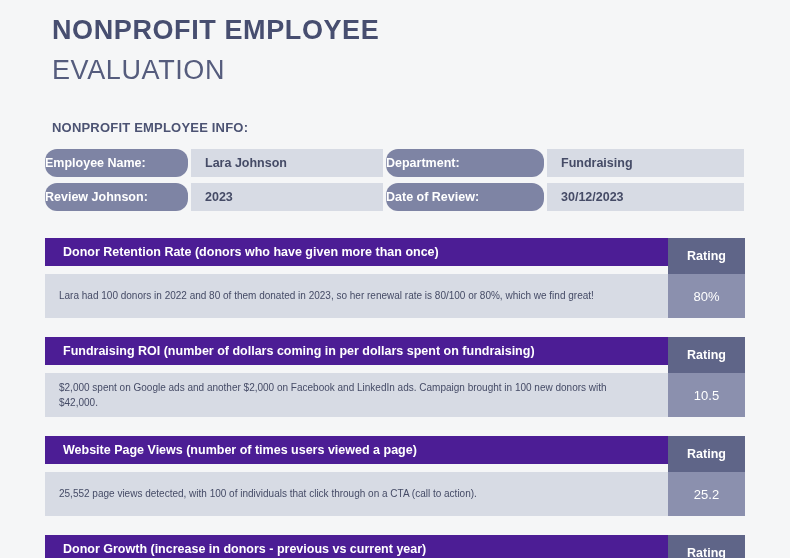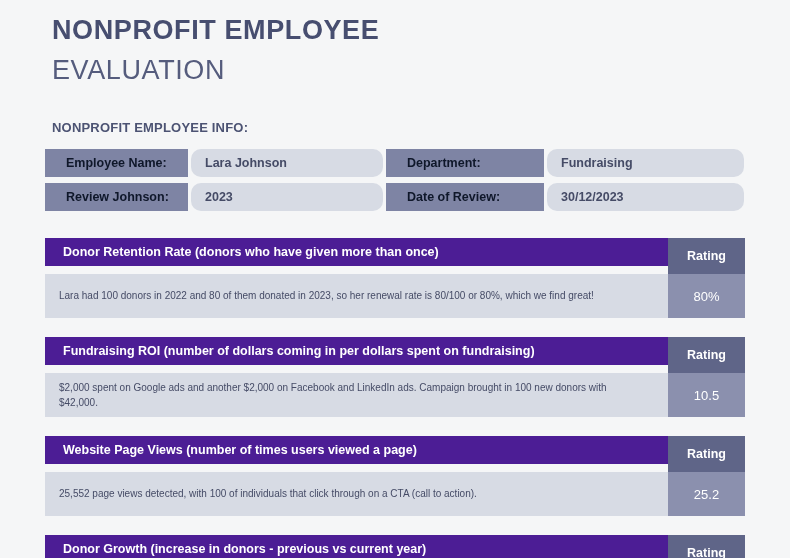--- a/index.html
+++ b/index.html
@@ -36,30 +36,30 @@
   }
   .info-cell {
     height: 28px;
     display: flex;
     align-items: center;
     font-size: 12.5px;
     box-sizing: border-box;
   }
   .info-label {
     background: #7e84a4;
-    color: #0f172a;
+    color: #ffffff;
     font-weight: bold;
-    padding-left: 21px;
+    padding-left: 0;
+    border-radius: 12px;
   }
   .info-value {
     background: #d7dbe4;
     color: #454b66;
     font-weight: bold;
     padding-left: 14px;
-    border-radius: 10px;
   }
 
   .metric { width: 700px; margin-top: 19px; }
   .metric.first { margin-top: 27px; }
   .metric-header { display: grid; grid-template-columns: 623px 77px; }
   .metric-title {
     background: #4c1d95;
     color: #ffffff;
     font-size: 12.5px;
     font-weight: bold;

